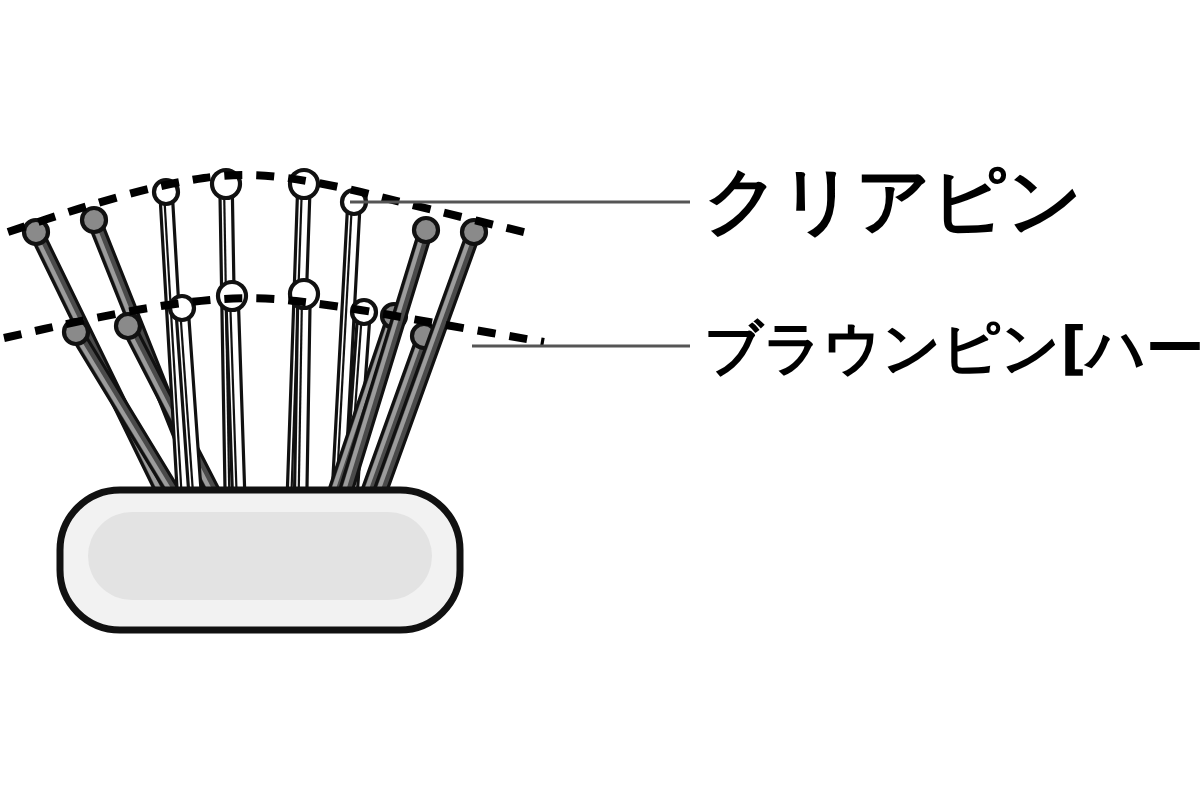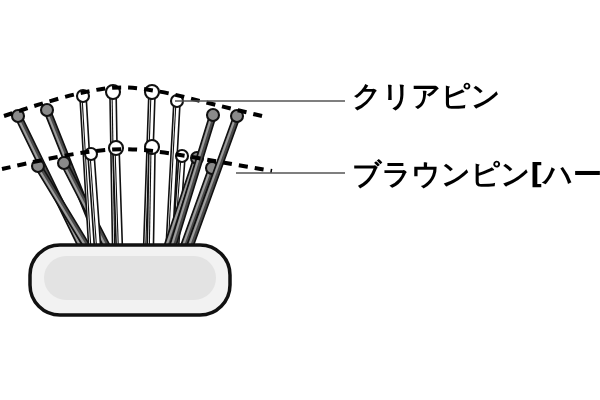--- a/index.html
+++ b/index.html
@@ -33,21 +33,21 @@
     font-family: "DejaVu Sans", "Liberation Sans", sans-serif;
     font-weight: bold;
     color: #000000;
     white-space: nowrap;
     letter-spacing: 0px;
     line-height: 1;
   }
   #label-clear-pin {
     left: 352px;
     top: 82px;
-    font-size: 29px;
+    font-size: 37px;
   }
   #label-brown-pin {
     left: 352px;
     top: 160px;
     font-size: 29px;
   }
 </style>
 </head>
 <body>
 

